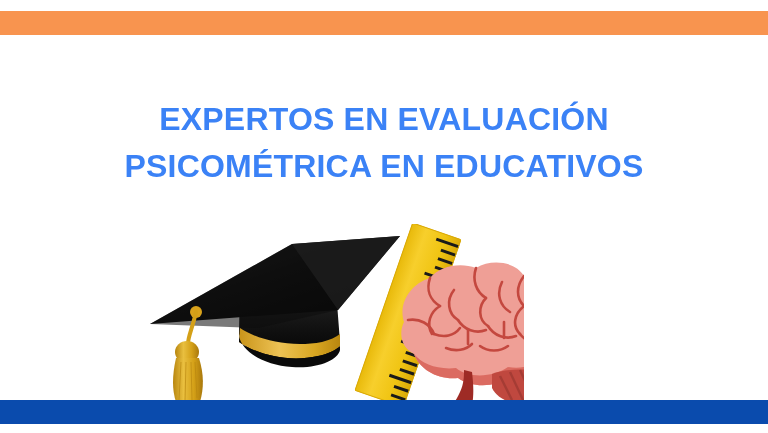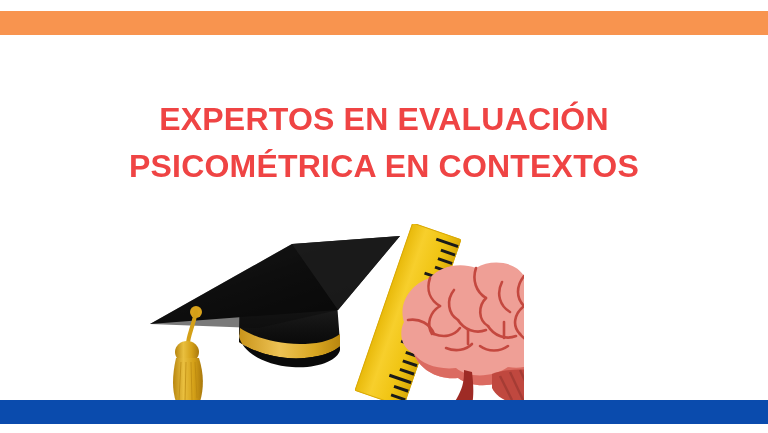--- a/index.html
+++ b/index.html
@@ -37,21 +37,21 @@
     height: 24px;
     background: #0a4bad;
   }
   
   .headline {
     position: absolute;
     left: 0;
     top: 96px;
     width: 768px;
     text-align: center;
-    color: #ef4444;
+    color: #3b82f6;
     font-family: "Liberation Sans", sans-serif;
     font-weight: bold;
     font-size: 32px;
     line-height: 47px;
     letter-spacing: 0.2px;
   }
   .headline .hl-line {
     display: block;
     white-space: nowrap;
   }
@@ -69,21 +69,21 @@
 </style>
 </head>
 <body>
 
 <div class="slide">
 
   <div class="top-bar"></div>
 
   <div class="headline">
     <span class="hl-line">EXPERTOS EN EVALUACIÓN</span>
-    <span class="hl-line">PSICOMÉTRICA EN CONTEXTOS</span>
+    <span class="hl-line">PSICOMÉTRICA EN EDUCATIVOS</span>
   </div>
 
   <div class="illustration">
     <svg width="384" height="180" viewBox="0 0 384 180" xmlns="http://www.w3.org/2000/svg">
       <defs>
         <linearGradient id="capTopGrad" x1="0" y1="0" x2="1" y2="1">
           <stop offset="0%" stop-color="#2b2b2b"></stop>
           <stop offset="45%" stop-color="#111111"></stop>
           <stop offset="100%" stop-color="#000000"></stop>
         </linearGradient>

